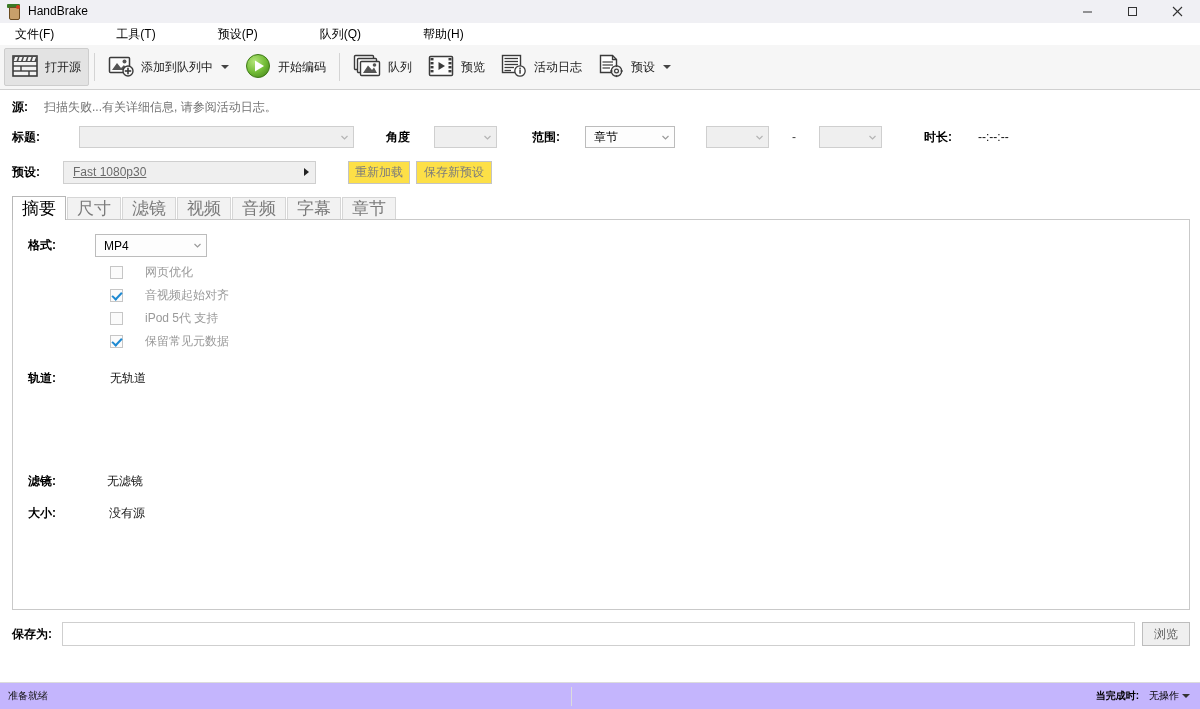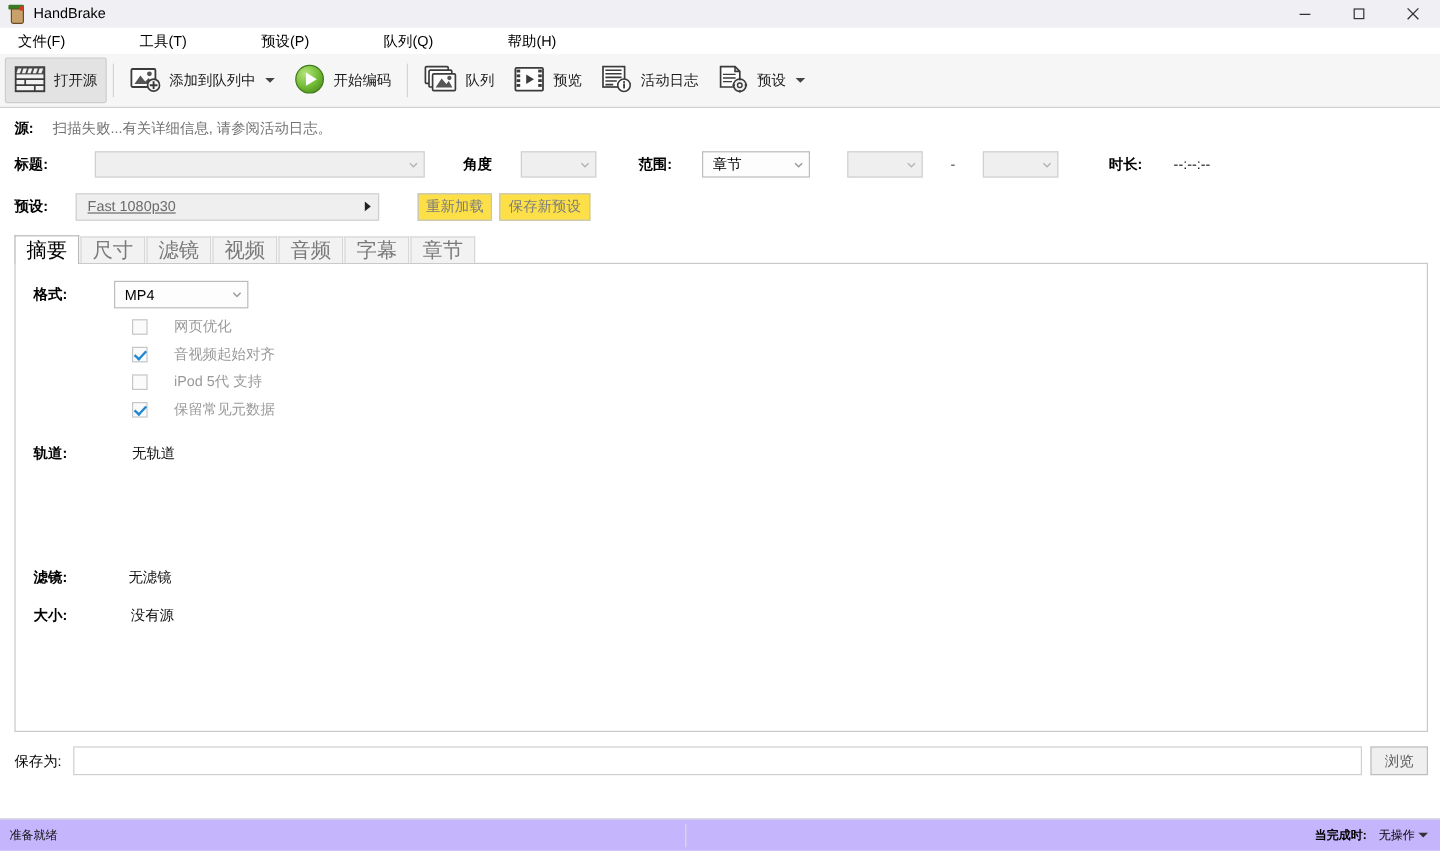--- a/index.html
+++ b/index.html
@@ -315,21 +315,21 @@
 
   
   #saveas-row {
     display: flex;
     align-items: center;
     height: 28px;
     margin-top: 10px;
     padding-left: 12px;
     font-size: 12px;
   }
-  #saveas-label { font-weight: normal; margin-right: 10px; }
+  #saveas-label { font-weight: bold; margin-right: 10px; }
   #saveas-input {
     flex: 1 1 auto;
     height: 24px;
     background: #ffffff;
     border: 1px solid #cfcfcf;
     box-sizing: border-box;
     font-size: 12px;
     padding: 0 5px;
     color: #000;
     font-family: "Liberation Sans", sans-serif;

